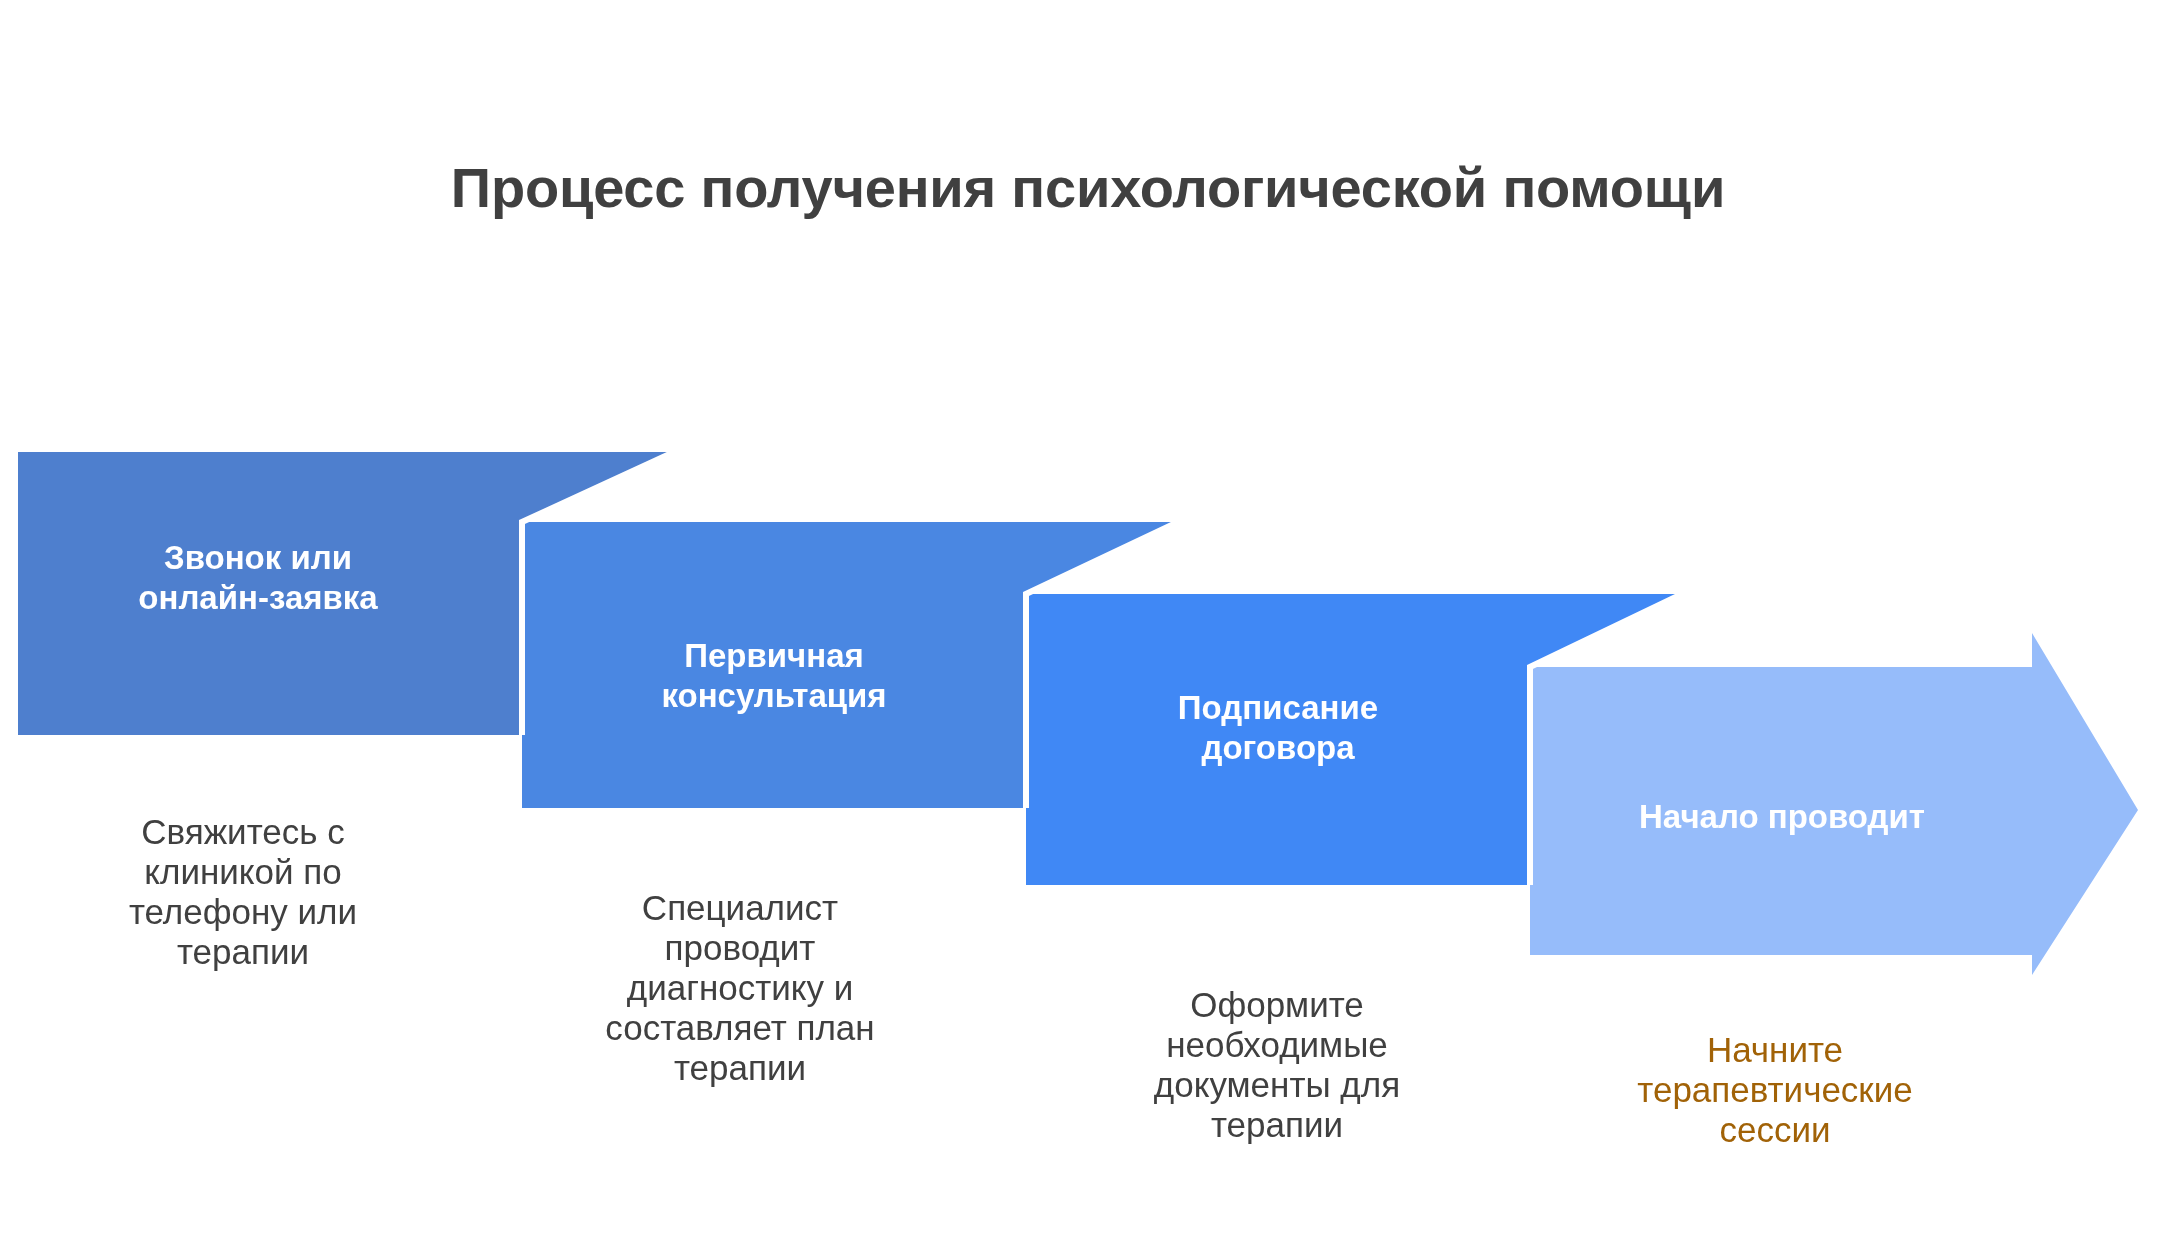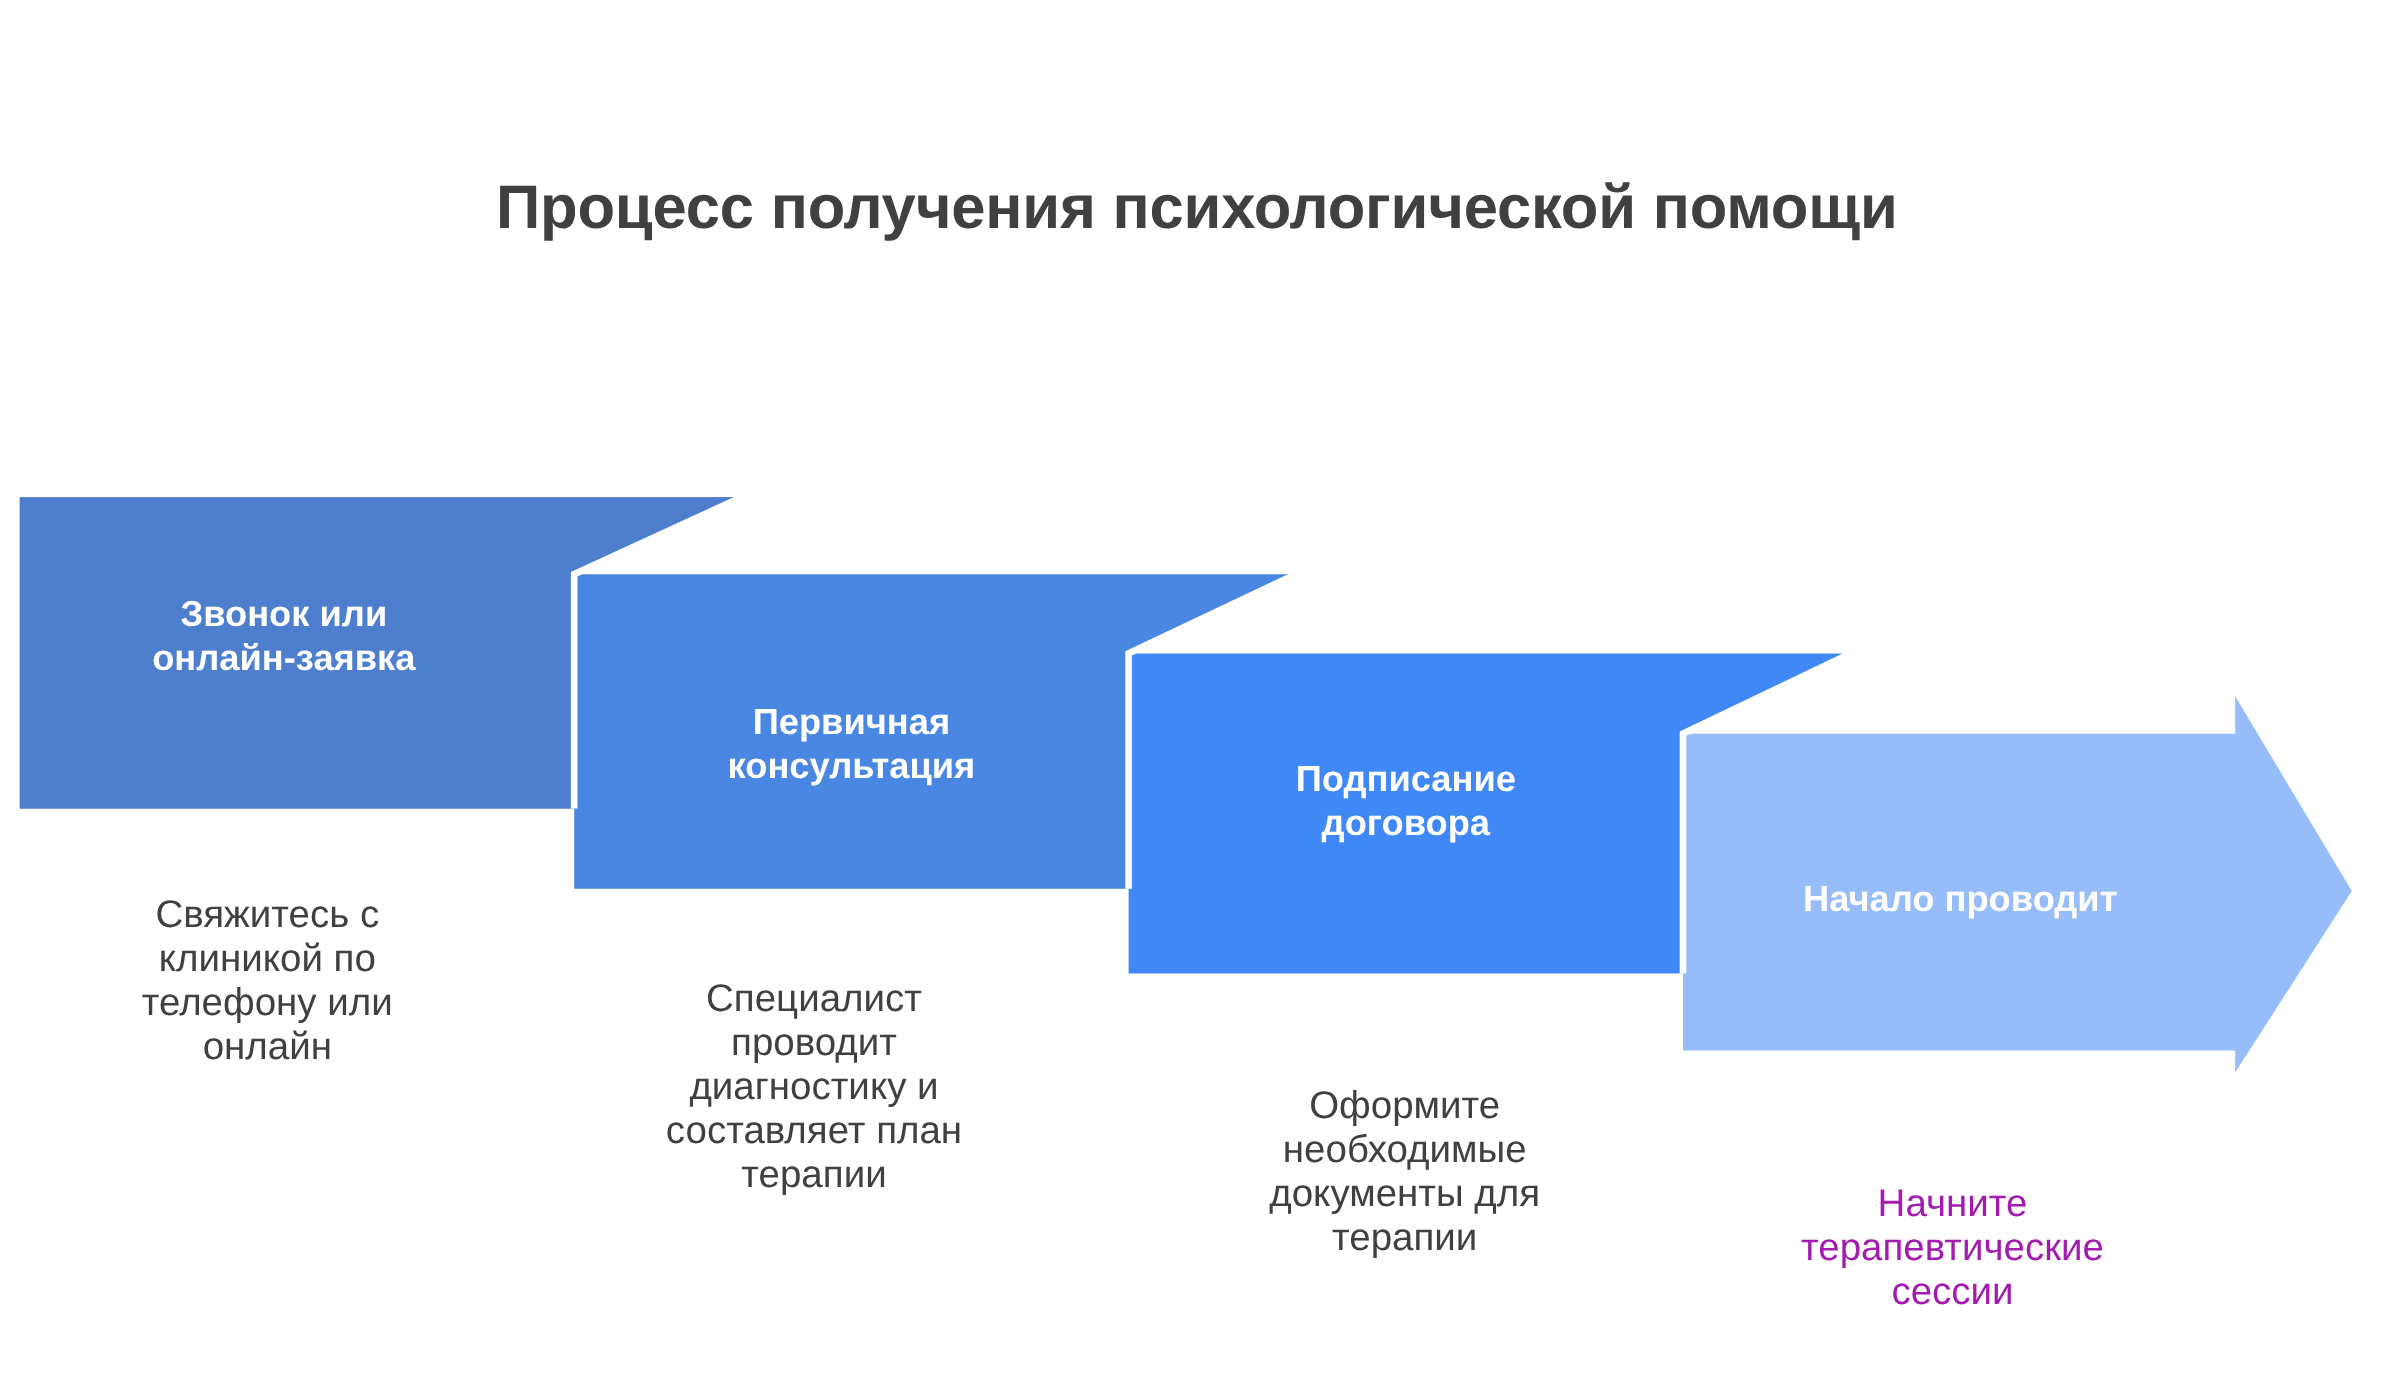--- a/index.html
+++ b/index.html
@@ -118,28 +118,28 @@
 онлайн-заявка</div>
     <div class="step-label" id="label-1" style="color: rgb(255, 255, 255);">Первичная
 консультация</div>
     <div class="step-label" id="label-2" style="color: rgb(255, 255, 255);">Подписание
 договора</div>
     <div class="step-label" id="label-3" style="color: rgb(255, 255, 255);">Начало проводит</div>
 
     <div class="step-caption" id="caption-0" style="color: rgb(64, 64, 64);">Свяжитесь с
 клиникой по
 телефону или
-онлайн</div>
+терапии</div>
     <div class="step-caption" id="caption-1" style="color: rgb(64, 64, 64);">Специалист
 проводит
 диагностику и
 составляет план
 терапии</div>
     <div class="step-caption" id="caption-2" style="color: rgb(64, 64, 64);">Оформите
 необходимые
 документы для
 терапии</div>
-    <div class="step-caption" id="caption-3" style="color: #a21caf; margin-top: 44px;">Начните
+    <div class="step-caption" id="caption-3" style="color: #a16207;">Начните
 терапевтические
 сессии</div>
 
   </div>
 </div>
 
 </body></html>

